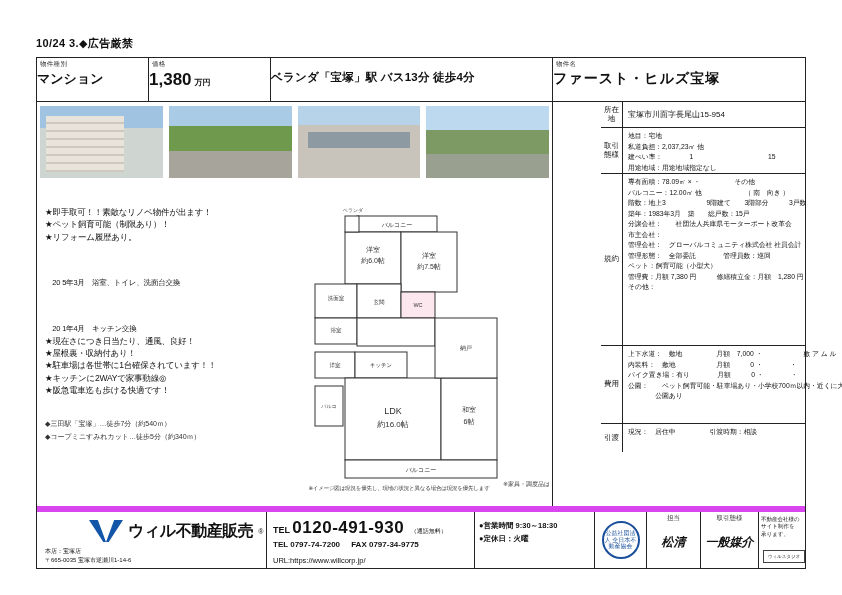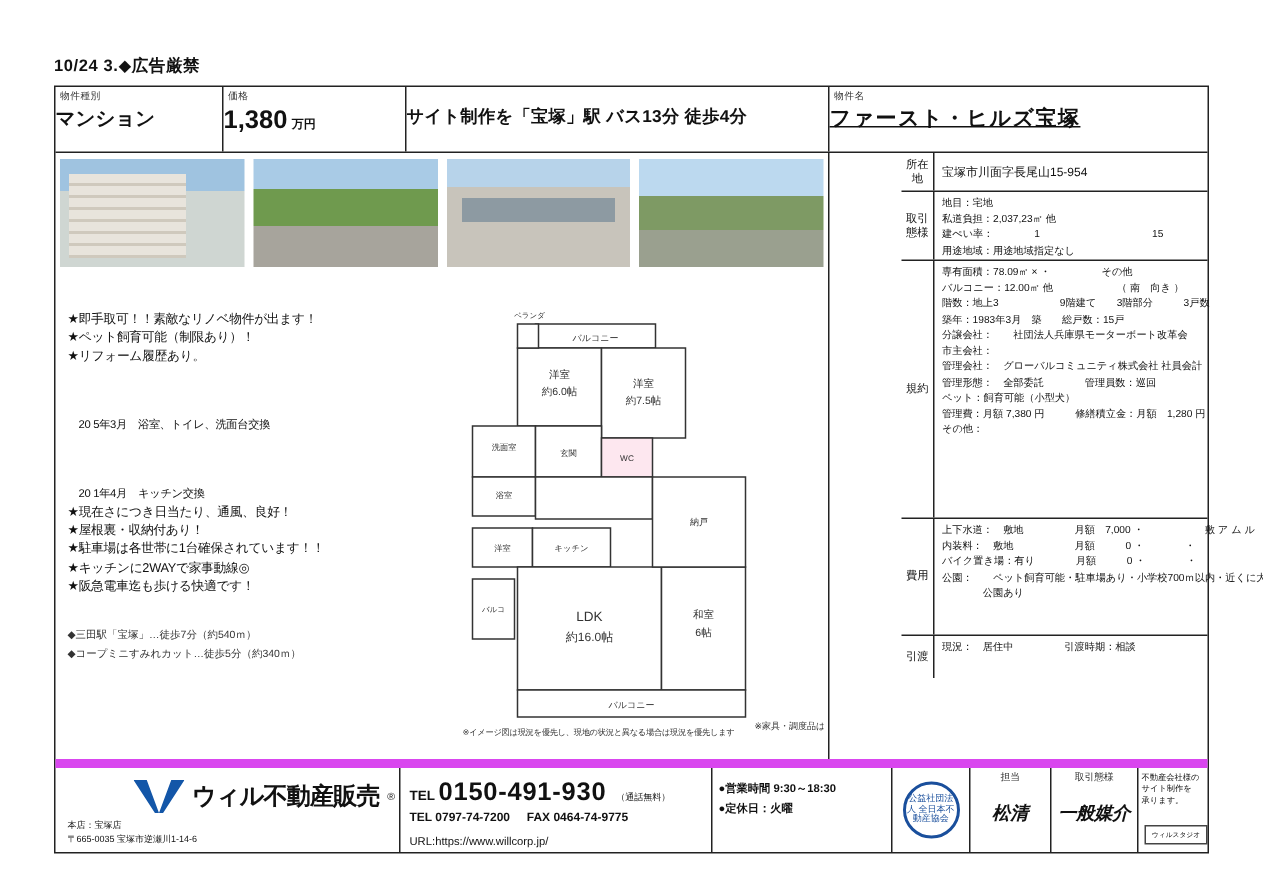--- a/index.html
+++ b/index.html
@@ -28,21 +28,21 @@
   .mid{position:absolute;left:0;right:0;top:12px;text-align:left;}
 
   .c-type{left:0;width:112px;}
   .c-type .val{font-size:13px;font-weight:bold;}
   .c-price{left:112px;width:122px;}
   .c-price .pv{font-size:17px;font-weight:bold;}
   .c-price .unit{font-size:8px;font-weight:bold;margin-left:3px;}
   .c-access{left:234px;width:282px;}
   .c-access .val{font-size:11.5px;font-weight:bold;letter-spacing:.2px;}
   .c-name{left:516px;width:254px;border-right:none;}
-  .c-name .val{font-size:14px;font-weight:bold;letter-spacing:1px;text-decoration:underline;}
+  .c-name .val{font-size:14px;font-weight:bold;letter-spacing:1px;}
 
   
   .leftcol{position:absolute;left:0;top:44px;width:516px;bottom:62px;border-right:1px solid #222;box-sizing:border-box;}
   .rightcol{position:absolute;left:516px;top:44px;right:0;bottom:62px;box-sizing:border-box;margin-left:48px;}
 
   
   .photos{position:absolute;left:0;top:0;width:100%;height:88px;display:flex;}
   .photo{position:relative;flex:1;margin:4px 3px 0 3px;height:72px;overflow:hidden;border:0;}
   .ph-a{background:linear-gradient(#9fc3e0 0 30%,#cfd6d2 30% 100%);}
   .ph-a:after{content:"";position:absolute;left:6px;top:10px;width:78px;height:56px;background:
@@ -125,21 +125,21 @@
       </div>
 
       <div class="cellbox c-price">
         <div class="lab">価格</div>
         <div class="mid">
           <span class="pv">1,380</span><span class="unit">万円</span>
         </div>
       </div>
 
       <div class="cellbox c-access">
-        <div class="mid val">サイト制作を「宝塚」駅 バス13分 徒歩4分</div>
+        <div class="mid val">ベランダ「宝塚」駅 バス13分 徒歩4分</div>
       </div>
 
       <div class="cellbox c-name">
         <div class="lab">物件名</div>
         <div class="mid val">ファースト・ヒルズ宝塚</div>
       </div>
     </div>
 
     <div class="leftcol">
 
@@ -295,29 +295,29 @@
         </div>
         <div class="f-addr">
           <div>本店：宝塚店</div>
           <div>〒665-0035 宝塚市逆瀬川1-14-6</div>
         </div>
       </div>
 
       <div class="fcell f-tel">
         <div class="tel-line">
           <span>TEL</span>
-          <span class="tel-big">0150-491-930</span>
+          <span class="tel-big">0120-491-930</span>
           <span class="tel-note">（通話無料）</span>
         </div>
         <div class="tel-sub">
           <span>TEL</span>
           <span>0797-74-7200</span>
           &nbsp;&nbsp;&nbsp;
           <span>FAX</span>
-          <span>0464-74-9775</span>
+          <span>0797-34-9775</span>
         </div>
         <div class="tel-url">URL:https://www.willcorp.jp/</div>
       </div>
 
       <div class="fcell f-open">
         <div class="open-b">
           <div>●営業時間 9:30～18:30</div>
           <div>●定休日：火曜</div>
         </div>
       </div>

